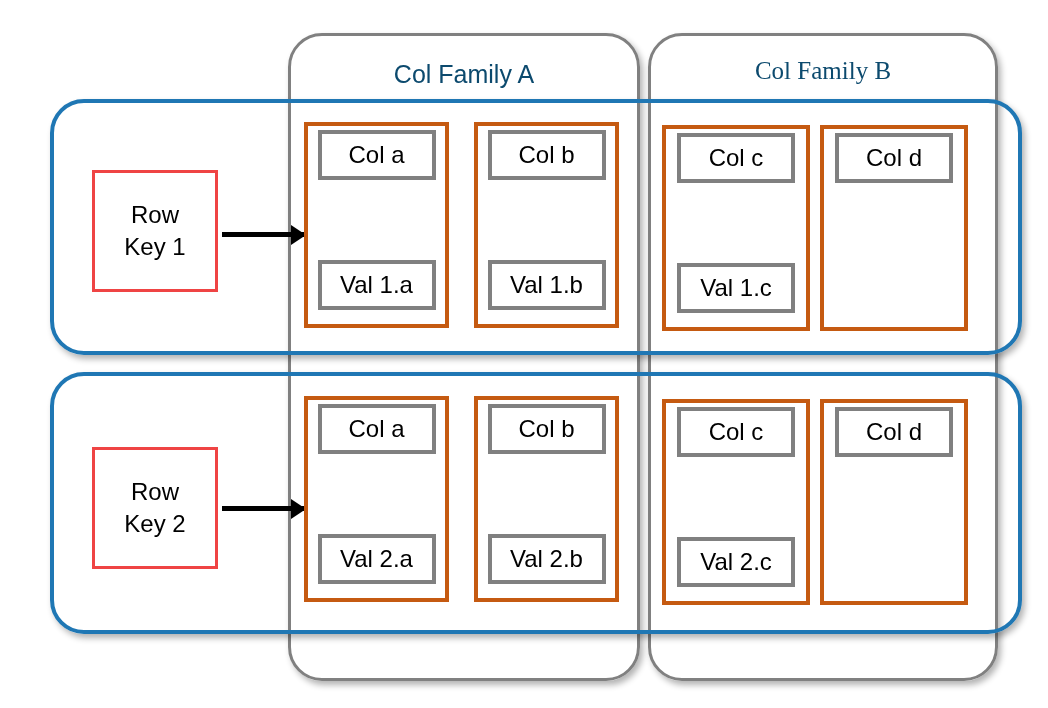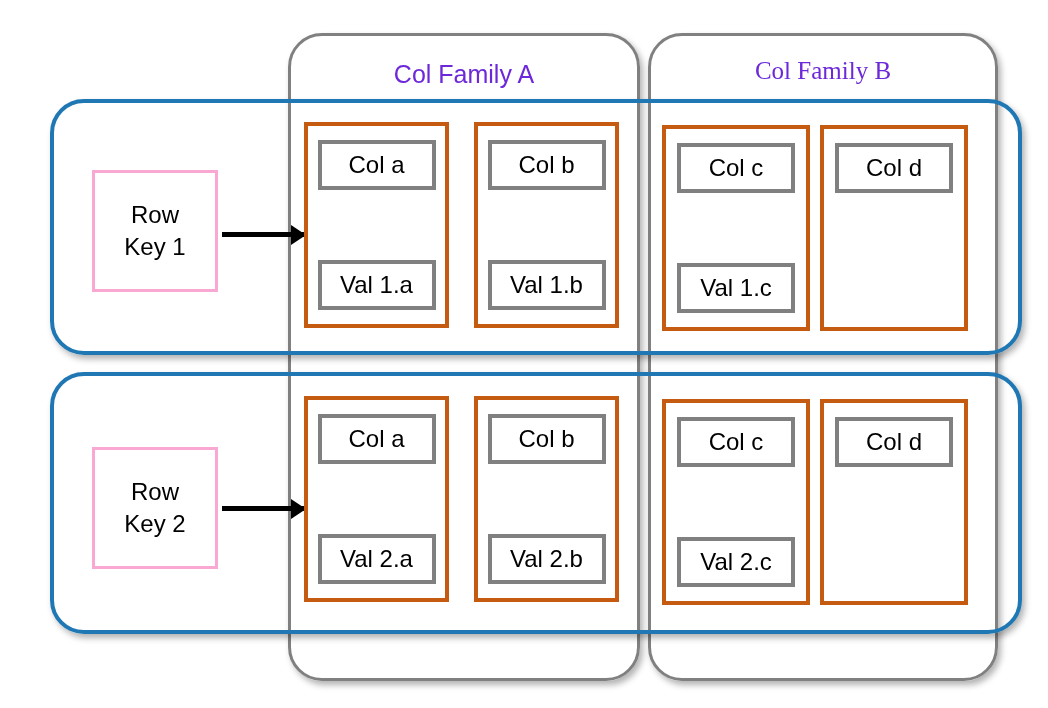--- a/index.html
+++ b/index.html
@@ -27,39 +27,39 @@
     border-radius: 34px;
     background: transparent;
     box-shadow: 3px 4px 6px rgba(0,0,0,0.30);
   }
   .colfamily-title {
     position: absolute;
     left: 0;
     right: 0;
     text-align: center;
     font-size: 25px;
-    color: #6d28d9;
+    color: #0c4a6e;
     white-space: nowrap;
   }
 
   
   .rowband {
     position: absolute;
     box-sizing: border-box;
     border: 4px solid #1F77B4;
     border-radius: 34px;
     background: transparent;
     box-shadow: 3px 4px 6px rgba(0,0,0,0.30);
   }
 
   
   .rowkey {
     position: absolute;
     box-sizing: border-box;
-    border: 3px solid #f9a8d4;
+    border: 3px solid #ef4444;
     background: #ffffff;
     display: flex;
     flex-direction: column;
     align-items: center;
     justify-content: center;
     font-size: 24px;
     color: #000000;
     line-height: 1.35;
   }
   .rowkey span { display: block; }
@@ -86,21 +86,21 @@
   
   .cell {
     position: absolute;
     box-sizing: border-box;
     border: 4px solid #C55A11;
     background: #ffffff;
     display: flex;
     flex-direction: column;
     align-items: center;
     justify-content: space-between;
-    padding: 14px 0 14px 0;
+    padding: 4px 0 14px 0;
   }
   .cell-inner {
     box-sizing: border-box;
     border: 4px solid #808080;
     background: #ffffff;
     width: 118px;
     height: 50px;
     display: flex;
     align-items: center;
     justify-content: center;

